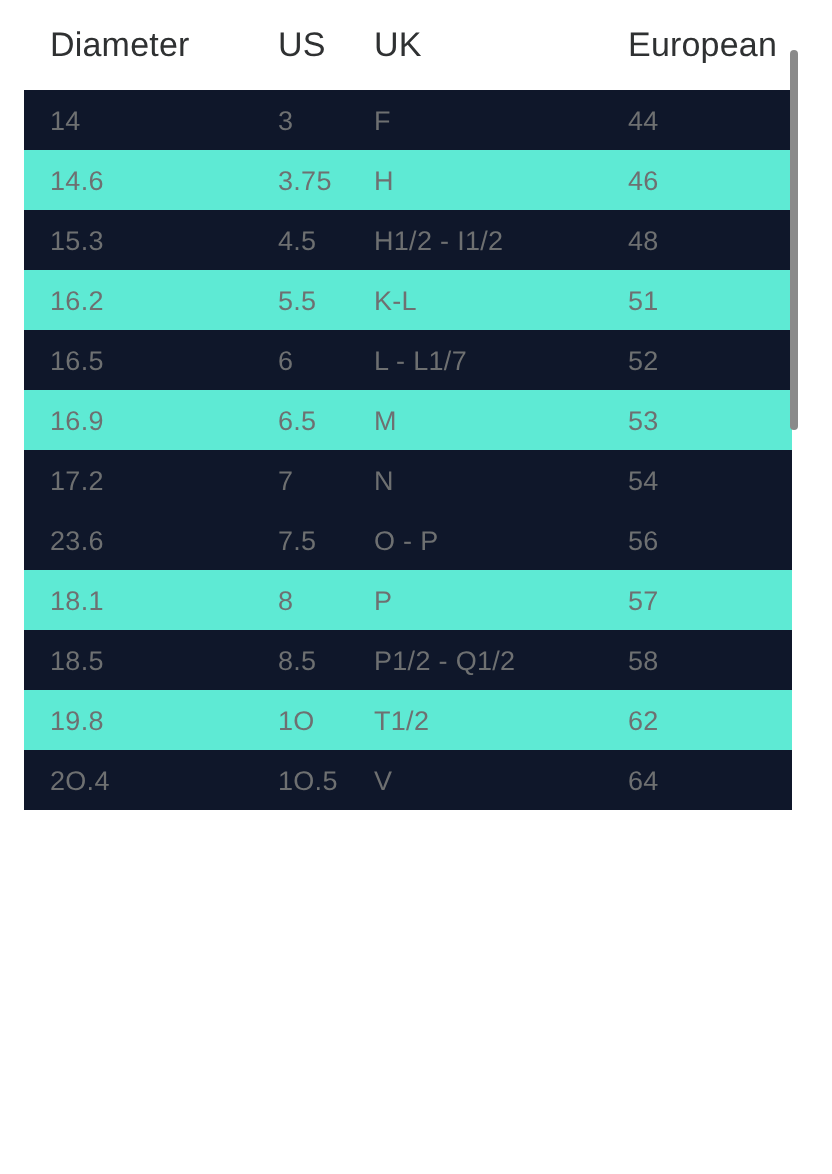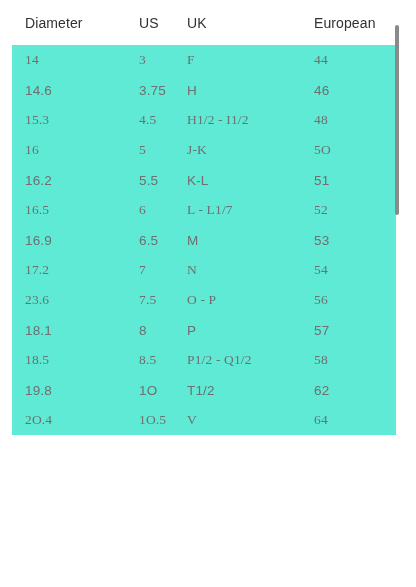--- a/index.html
+++ b/index.html
@@ -37,21 +37,21 @@
   }
 
   table.size-table col.c-diameter { width: 114px; }
   table.size-table col.c-us       { width: 48px;  }
   table.size-table col.c-uk       { width: 127px; }
   table.size-table col.c-eu       { width: 95px;  }
 
   thead th {
     text-align: left;
     font-weight: 400;
-    font-size: 14px;
+    font-size: 17px;
     color: #2f3132;
     letter-spacing: 0.1px;
     padding: 0 0 0 13px;
     height: 45px;
     vertical-align: middle;
     background: #ffffff;
     white-space: nowrap;
   }
 
   tbody td {
@@ -59,21 +59,21 @@
     font-weight: 400;
     font-size: 13.5px;
     color: #6e7071;
     letter-spacing: 0.15px;
     padding: 0 0 0 13px;
     height: 30px;
     vertical-align: middle;
     white-space: nowrap;
   }
 
-  tbody tr.stripe td { background: #5eead4; font-family: Liberation Serif, serif; }
+  tbody tr.stripe td { background: #0f172a; }
   tbody tr.plain  td { background: #5eead4; }
 
   
   .scrollbar-track {
     position: absolute;
     right: 8px;
     top: 0;
     width: 6px;
     height: 587px;
     background: transparent;
@@ -120,26 +120,20 @@
             <td>14.6</td>
             <td>3.75</td>
             <td>H</td>
             <td>46</td>
           </tr>
           <tr class="stripe">
             <td>15.3</td>
             <td>4.5</td>
             <td>H1/2 - I1/2</td>
             <td>48</td>
-          </tr>
-          <tr class="stripe">
-            <td>16</td>
-            <td>5</td>
-            <td>J-K</td>
-            <td>5O</td>
           </tr>
           <tr class="plain">
             <td>16.2</td>
             <td>5.5</td>
             <td>K-L</td>
             <td>51</td>
           </tr>
           <tr class="stripe">
             <td>16.5</td>
             <td>6</td>

